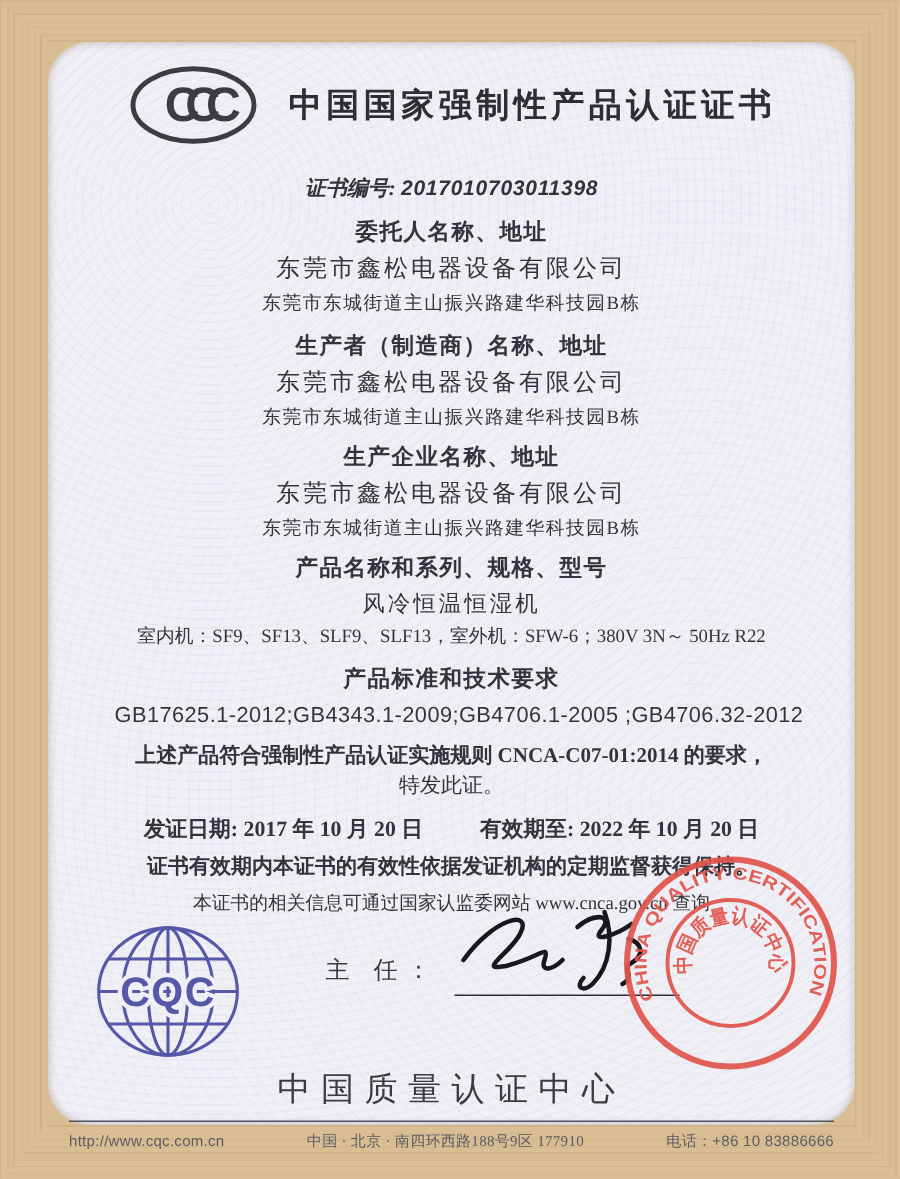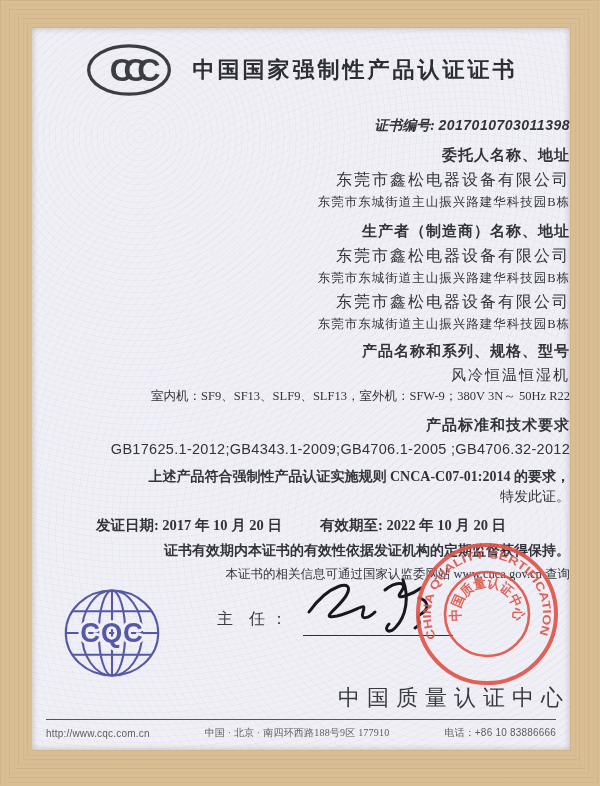--- a/index.html
+++ b/index.html
@@ -24,21 +24,21 @@
   .grain-h{background-image:repeating-linear-gradient(180deg,rgba(133,96,48,.10) 0 1px,rgba(255,255,255,0) 1px 5px,rgba(133,96,48,.05) 5px 6px,rgba(255,255,255,0) 6px 9px);}
   .grain-v{background-image:repeating-linear-gradient(90deg,rgba(133,96,48,.10) 0 1px,rgba(255,255,255,0) 1px 5px,rgba(133,96,48,.05) 5px 6px,rgba(255,255,255,0) 6px 9px);}
 
   
   .paper{position:absolute;left:32px;top:28px;right:30px;bottom:36px;z-index:2;
     background-color:#f0eff5;
     background-image:
       repeating-radial-gradient(circle at 20% 15%,rgba(140,155,215,.07) 0 1px,rgba(0,0,0,0) 1px 6px),
       repeating-radial-gradient(circle at 80% 70%,rgba(140,155,215,.06) 0 1px,rgba(0,0,0,0) 1px 7px);
     box-shadow:inset 0 0 6px rgba(90,70,40,.35);
-    color:#33343b;text-align:right;}
+    color:#33343b;text-align:center;border-radius:28px;}
 
   
   .header{display:flex;align-items:center;justify-content:center;gap:20px;padding-top:14px;}
   .ccc-logo{flex:0 0 auto;}
   .title{font-family:"Liberation Sans",sans-serif;font-weight:bold;font-size:22px;letter-spacing:3px;color:#2d2e34;}
 
   .cert-line{margin-top:19px;font-family:"Liberation Serif",serif;font-size:14px;font-weight:bold;font-style:italic;}
   .cert-line .num{font-family:"Liberation Sans",sans-serif;font-weight:bold;letter-spacing:.5px;}
 
   .sec-h{margin-top:10px;font-family:"Liberation Serif",serif;font-weight:bold;font-size:15px;line-height:20px;letter-spacing:1px;}
@@ -96,26 +96,27 @@
     </div>
 
     <div class="sec-h">委托人名称、地址</div>
     <div class="company">东莞市鑫松电器设备有限公司</div>
     <div class="addr">东莞市东城街道主山振兴路建华科技园B栋</div>
 
     <div class="sec-h">生产者（制造商）名称、地址</div>
     <div class="company">东莞市鑫松电器设备有限公司</div>
     <div class="addr">东莞市东城街道主山振兴路建华科技园B栋</div>
 
+    <div class="sec-h tight">生产企业名称、地址</div>
     <div class="company">东莞市鑫松电器设备有限公司</div>
     <div class="addr">东莞市东城街道主山振兴路建华科技园B栋</div>
 
     <div class="sec-h tight">产品名称和系列、规格、型号</div>
     <div class="prod-name">风冷恒温恒湿机</div>
-    <div class="spec">室内机：SF9、SF13、SLF9、SLF13，室外机：SFW-9；380V 3N～ 50Hz R22</div>
+    <div class="spec">室内机：SF9、SF13、SLF9、SLF13，室外机：SFW-6；380V 3N～ 50Hz R22</div>
 
     <div class="sec-h">产品标准和技术要求</div>
     <div class="gb">GB17625.1-2012;GB4343.1-2009;GB4706.1-2005 ;GB4706.32-2012</div>
 
     <div class="statement">上述产品符合强制性产品认证实施规则 CNCA-C07-01:2014 的要求，</div>
     <div class="statement2">特发此证。</div>
 
     <div class="dates">
       <span>发证日期: 2017 年 10 月 20 日</span>
       <span>有效期至: 2022 年 10 月 20 日</span>

